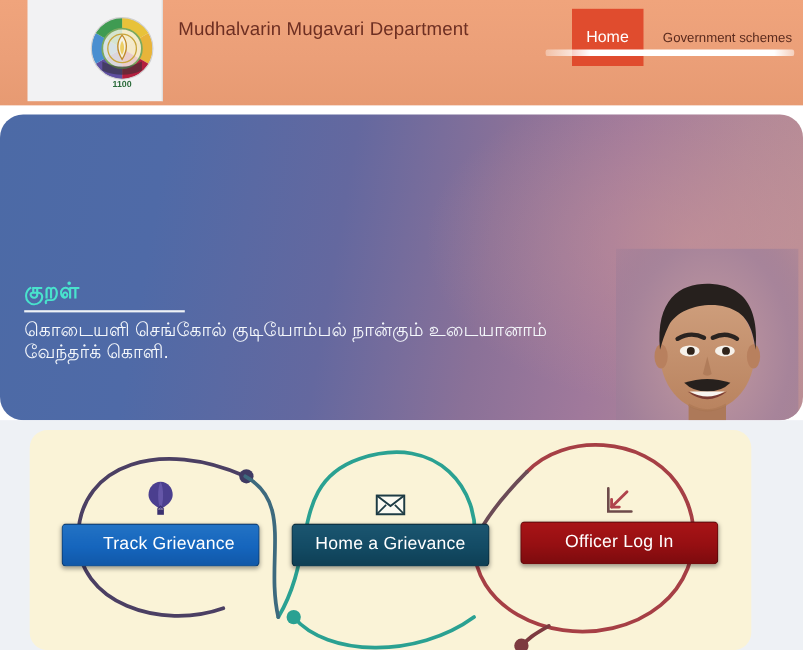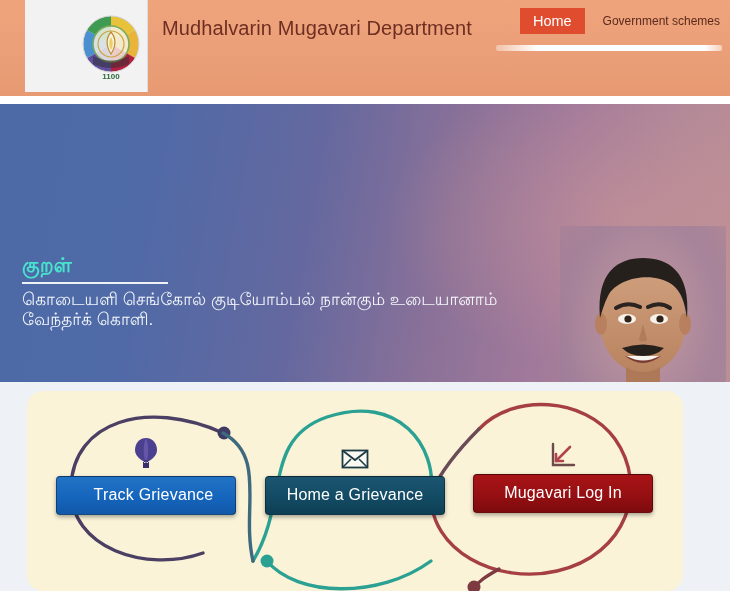--- a/index.html
+++ b/index.html
@@ -42,42 +42,42 @@
     align-items: center;
     justify-content: flex-end;
   }
   #logo-emblem {
     position: relative;
     width: 72px; height: 72px;
   }
   #site-title {
     position: absolute;
     left: 162px; top: 17px;
-    font-size: 20px;
+    font-size: 17px;
     color: #6e2f22;
     letter-spacing: .1px;
     white-space: nowrap;
   }
   #nav {
     position: absolute;
     right: 6px; top: 8px;
     display: flex;
     align-items: center;
     gap: 14px;
   }
   .nav-item {
     font-size: 12px;
     color: #5a2a1d;
     padding: 2px 4px;
     white-space: nowrap;
   }
   .nav-item.active {
     background: #e04c2e;
     color: #ffffff;
-    padding: 5px 13px;
+    padding: 18px 13px;
     font-size: 14.5px;
   }
   #nav-rule {
     position: absolute;
     right: 8px; top: 45px;
     width: 226px; height: 6px;
     background: linear-gradient(90deg, rgba(255,255,255,.35), #ffffff 18%, #ffffff 92%, rgba(255,255,255,.5));
     border-radius: 2px;
   }
 
@@ -90,20 +90,21 @@
     background:
       linear-gradient(100deg,
         #4c6aa6 0%,
         #4f6aa7 20%,
         #64689f 42%,
         #8a7198 60%,
         #a0799b 74%,
         #b08798 88%,
         #bb8f95 100%);
     overflow: hidden;
+    border-radius: 21px;
   }
   #banner-glow {
     position: absolute;
     right: 0; top: 0;
     width: 360px; height: 278px;
     background: radial-gradient(ellipse at 72% 42%, rgba(205,150,150,.55), rgba(150,115,150,0) 66%);
   }
   #kural-head {
     position: absolute;
     left: 22px; top: 150px;
@@ -357,16 +358,16 @@
   </div>
 
   <div class="tile" id="tile-officer">
     <div class="tile-icon">
       <svg width="26" height="26" viewBox="0 0 26 26">
         <path d="M3 2 L3 23 L24 23" fill="none" stroke="#6d4a4a" stroke-width="2.4" stroke-linecap="round"></path>
         <path d="M6 19 L20 5" fill="none" stroke="#b0434c" stroke-width="2.6" stroke-linecap="round"></path>
         <path d="M6 19 L6 12 M6 19 L13 19" fill="none" stroke="#b0434c" stroke-width="2.6" stroke-linecap="round"></path>
       </svg>
     </div>
-    <div class="cta cta-officer">Mugavari Log In</div>
+    <div class="cta cta-officer">Officer Log In</div>
   </div>
 
 </div>
 
 </body></html>

